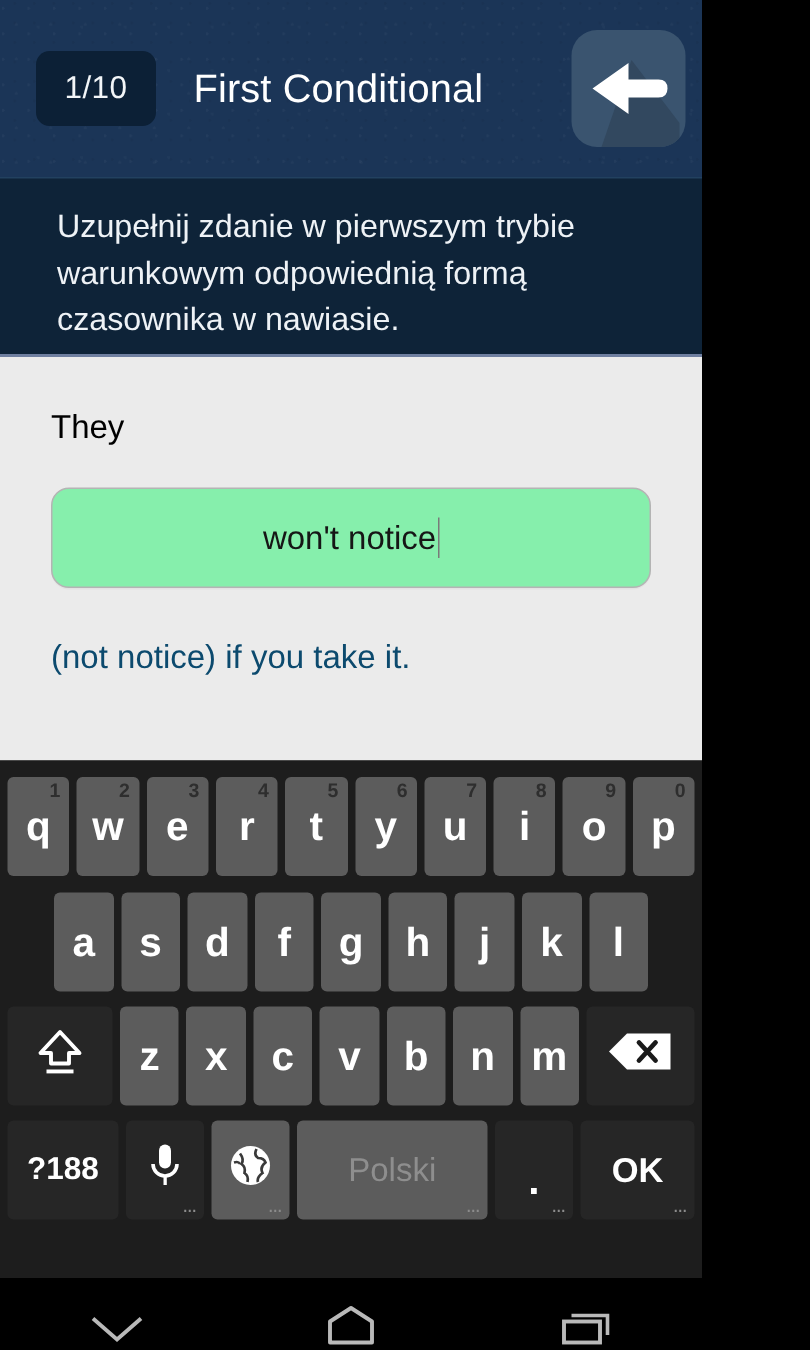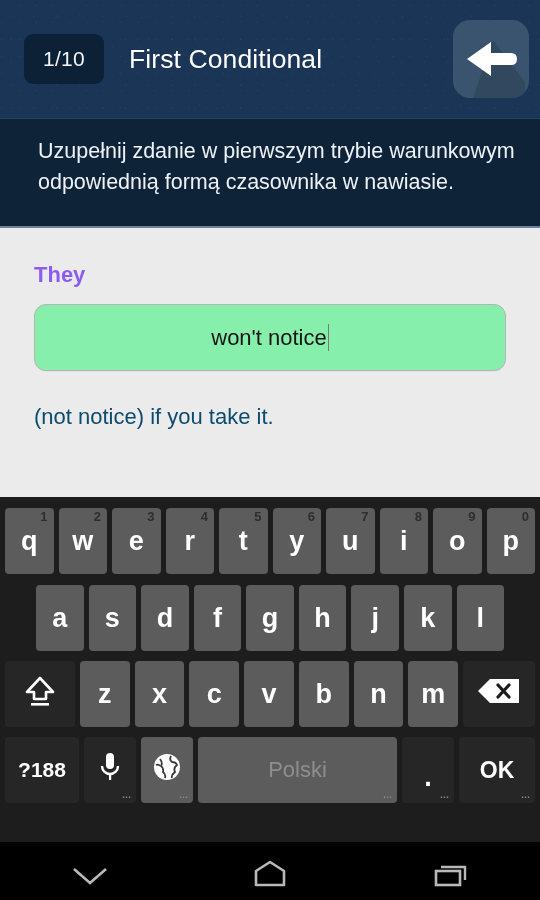--- a/index.html
+++ b/index.html
@@ -2,21 +2,21 @@
 <html><head>
 <meta charset="utf-8">
 <style>
   * { box-sizing: border-box; margin: 0; padding: 0; }
   html, body {
     width: 540px; height: 900px;
     background: #000;
     font-family: "Liberation Sans", sans-serif;
     overflow: hidden;
   }
-  #app { position: relative; width: 540px; height: 900px; }
+  #app { position: relative; width: 468px; height: 900px; }
 
   
   .header {
     position: relative;
     height: 118px;
     background: #1b3557;
     background-image:
       radial-gradient(circle at 12% 32%, rgba(255,255,255,0.035) 0 1px, transparent 1px),
       radial-gradient(circle at 47% 71%, rgba(255,255,255,0.03) 0 1px, transparent 1px),
       radial-gradient(circle at 76% 18%, rgba(0,0,0,0.05) 0 1px, transparent 1px),
@@ -53,42 +53,41 @@
     border-radius: 17px;
     overflow: hidden;
   }
   .back-btn svg { position: absolute; left: 0; top: 0; }
 
   
   .instructions {
     background: #0e2338;
     border-top: 1px solid #22415f;
     border-bottom: 2px solid #6f7fa0;
-    padding: 17px 22px 24px 38px;
+    padding: 17px 22px 7px 38px;
     min-height: 110px;
   }
   .instructions p {
     color: #eef2f6;
     font-size: 21.5px;
     line-height: 31px;
     letter-spacing: 0;
   }
 
   
   .content {
     background: #ebebeb;
     height: 269px;
     padding: 34px 34px 0 34px;
     position: relative;
   }
   .prefix {
-    color: #8b5cf6;
+    color: #000000;
     font-size: 22px;
-    margin-bottom: 16px;
-    font-weight: bold;
+    margin-bottom: 27px;
   }
   .answer-box {
     height: 67px;
     background: #86efac;
     border: 1px solid #b4b4b4;
     border-radius: 12px;
     display: flex;
     align-items: center;
     justify-content: center;
     box-shadow: 0 1px 0 rgba(0,0,0,0.03);

